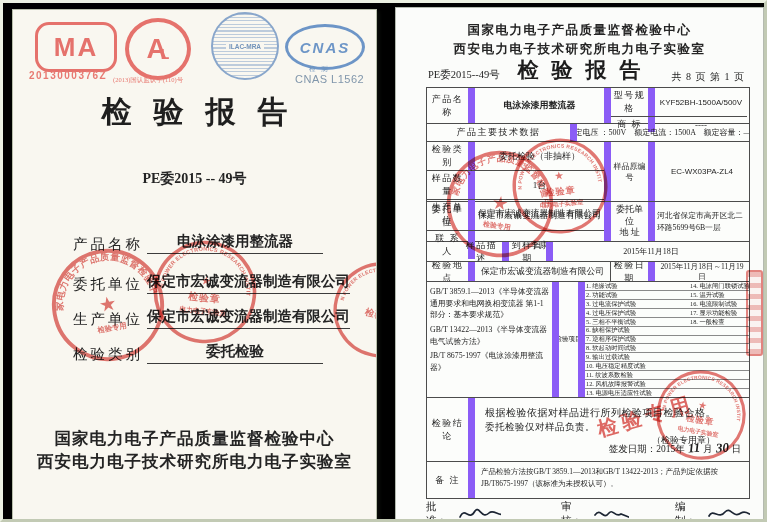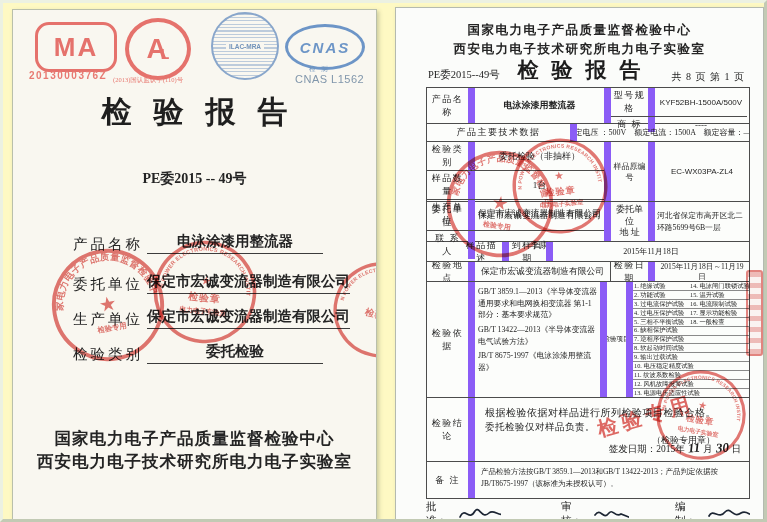--- a/index.html
+++ b/index.html
@@ -1,16 +1,16 @@
 <!DOCTYPE html>
 <html><head>
 <meta charset="utf-8">
 <style>
   html,body{margin:0;padding:0;background:#9aa18f;}
-  .canvas{position:relative;width:767px;height:522px;background:#fef9c3;overflow:hidden;
+  .canvas{position:relative;width:767px;height:522px;background:#000000;overflow:hidden;
           border-top:3px solid #ecf1e2;border-left:3px solid #ecf1e2;border-right:3px solid #c2cab4;border-bottom:3px solid #c2cab4;
           box-sizing:border-box;font-family:"Liberation Serif","DejaVu Serif",serif;color:#2d2d2d;}
   .page{position:absolute;overflow:hidden;}
   .page-left{left:9px;top:6px;width:363px;height:509px;background:#f9f7f0;border:1px solid #b9bfab;box-shadow:2px 2px 4px rgba(60,70,50,.25);}
   .page-right{left:392px;top:4px;width:367px;height:513px;background:#fbfcfa;border:1px solid #b4bab0;box-shadow:2px 2px 4px rgba(60,70,50,.25);}
 
   
   .mark{position:absolute;}
   .cma-box{left:22px;top:12px;width:76px;height:44px;border:3px solid #e25b56;border-radius:14px;
            display:flex;align-items:center;justify-content:center;opacity:.85;}
@@ -251,21 +251,20 @@
       </div>
 
       <div class="band bb" style="height:20px;">
         <div class="cell br lab1" style="width:48px;font-family:Liberation Serif, serif;">检验地点</div>
         <div class="cell company" style="width:136px;border-right:1px solid #4c4c4c;">保定市宏诚变流器制造有限公司</div>
         <div class="cell br lab1" style="width:44px;">检验日期</div>
         <div class="cell" style="flex:1;font-size:7.6px;">2015年11月18日～11月19日</div>
       </div>
 
       <div class="band bb" style="height:116px;">
-        <div class="cell br lab1" style="width:48px;">检验依据</div>
         <div class="cell br basis-cell" style="width:132px;">
           <div>GB/T 3859.1—2013《半导体变流器通用要求和电网换相变流器 第1-1部分：基本要求规范》</div>
           <div>GB/T 13422—2013《半导体变流器电气试验方法》</div>
           <div>JB/T 8675-1997《电泳涂漆用整流器》</div>
         </div>
         <div class="cell br" style="width:26px;font-size:6.5px;white-space:nowrap;">检验项目</div>
         <div class="items" style="flex:1;">
           <div class="irow">
               <span>1. 绝缘试验</span>
               <span class="c2">14. 电泳闸门联锁试验</span>

